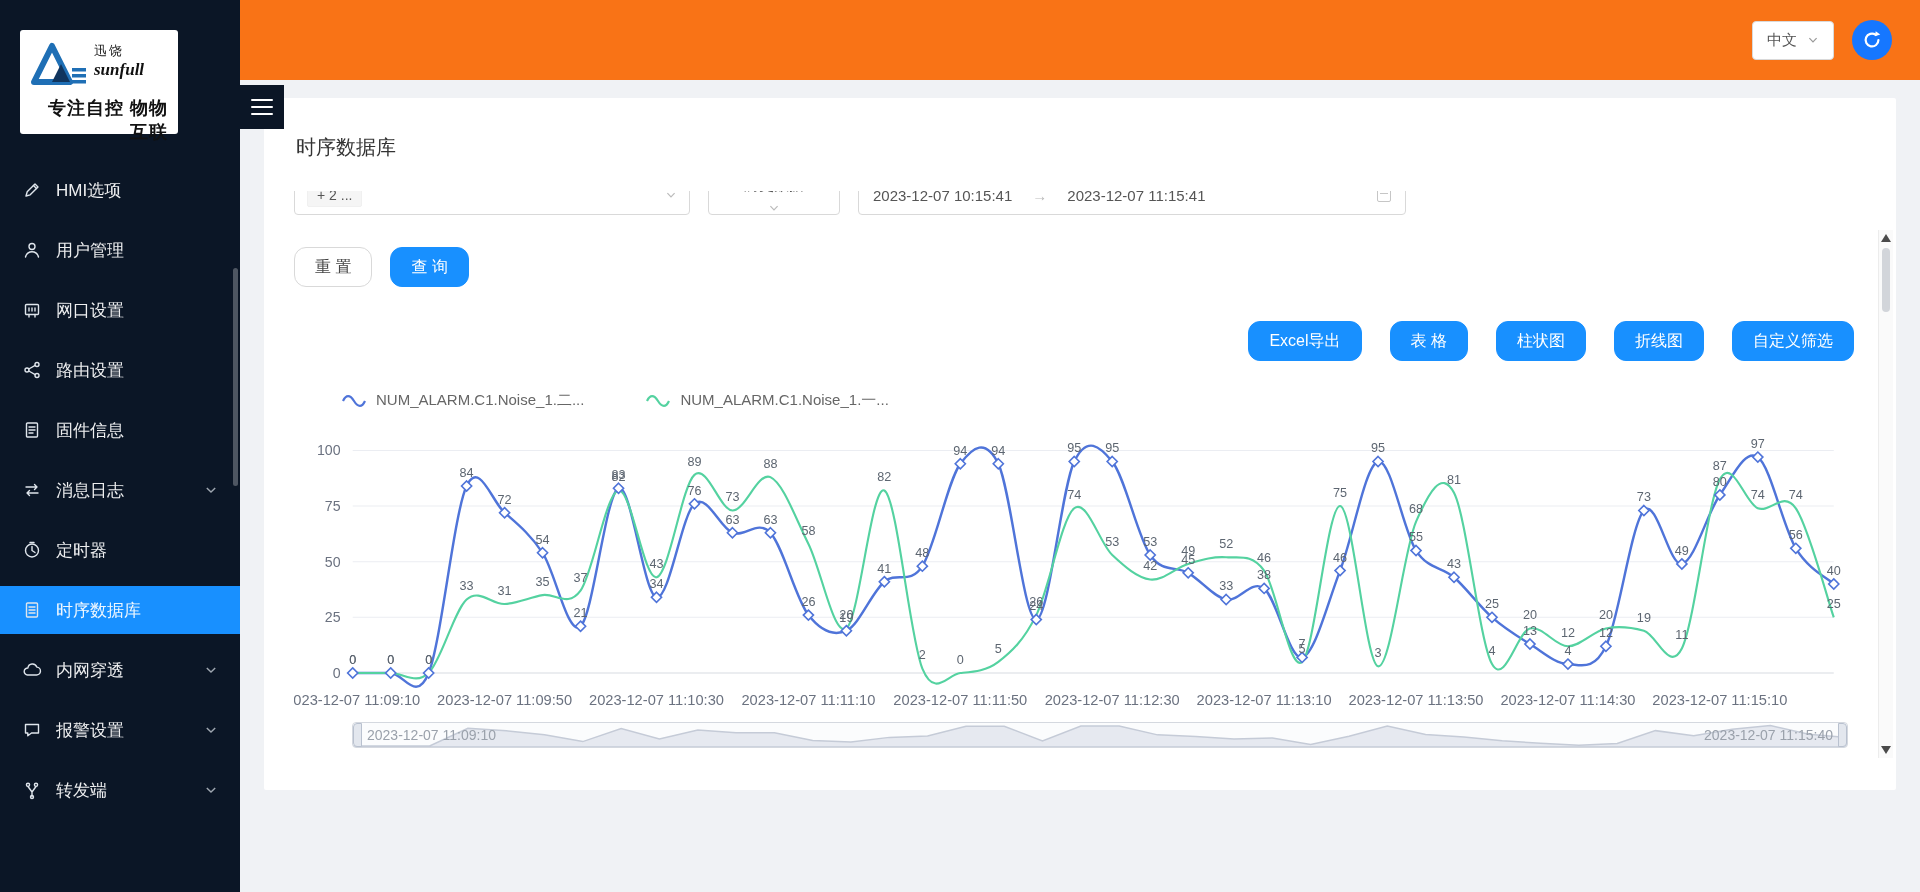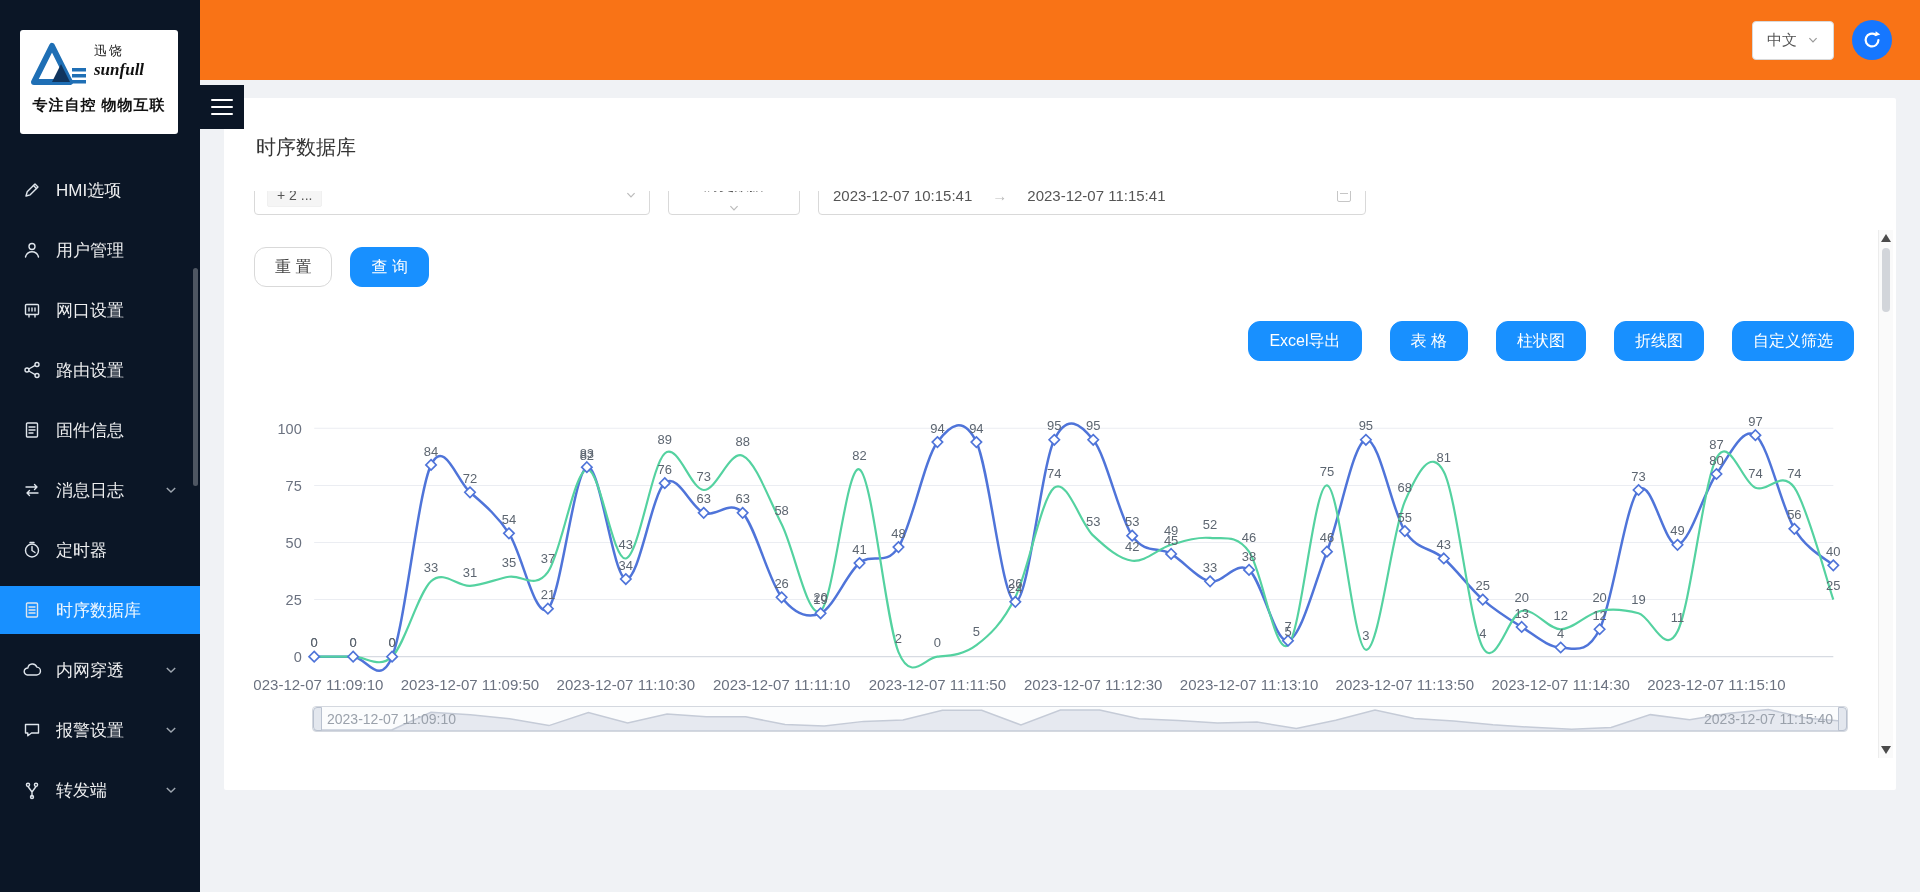--- a/index.html
+++ b/index.html
@@ -1,27 +1,27 @@
 <!DOCTYPE html>
 <html><head>
 <meta charset="utf-8">
 <style>
   * { box-sizing: border-box; margin: 0; padding: 0; }
   html,body { width:1920px; height:892px; overflow:hidden; }
   body { font-family: "Liberation Sans", "DejaVu Sans", sans-serif; background:#f0f2f5; }
   .app { display:flex; height:892px; }
 
   
-  .sidebar { width:200px; background:#0b1626; position:relative; flex-shrink:0; }
+  .sidebar { width:240px; background:#0b1626; position:relative; flex-shrink:0; }
   .logo-card { position:absolute; left:20px; top:30px; width:158px; height:104px; background:#fff; border-radius:3px; padding:8px 10px; }
   .logo-top { display:flex; align-items:flex-start; gap:6px; }
   .logo-names { margin-top:4px; }
   .logo-cn { font-size:13px; color:#222; letter-spacing:2px; }
   .logo-en { font-size:17px; color:#111; font-weight:bold; font-style:italic; font-family:"Liberation Serif", serif; }
-  .logo-slogan { font-size:15px; font-weight:bold; color:#111; margin-top:6px; text-align:center; letter-spacing:1px; }
+  .logo-slogan { font-size:18px; font-weight:bold; color:#111; margin-top:6px; text-align:right; letter-spacing:1px; }
   .menu { position:absolute; top:166px; left:0; right:0; }
   .menu-item { height:48px; margin-bottom:12px; display:flex; align-items:center; gap:14px; padding:0 22px; color:rgba(255,255,255,.93); font-size:17px; cursor:pointer; }
   .menu-item.selected { background:#1890ff; }
   .menu-item svg.mi { width:20px; height:20px; flex-shrink:0; }
   .menu-item .chev { margin-left:auto; opacity:.75; }
   .side-scroll { position:absolute; right:2px; top:268px; width:5px; height:218px; background:rgba(255,255,255,.28); border-radius:3px; }
 
   
   .right { flex:1; display:flex; flex-direction:column; position:relative; min-width:0; }
   .header { height:80px; background:#f97316; display:flex; align-items:center; justify-content:flex-end; gap:18px; padding:0 28px; }
@@ -246,20 +246,34 @@
         </div>
 
         <div class="actions" id="actions">
             <button class="btn btn-primary">Excel导出</button>
             <button class="btn btn-primary">表 格</button>
             <button class="btn btn-primary">柱状图</button>
             <button class="btn btn-primary">折线图</button>
             <button class="btn btn-primary">自定义筛选</button>
           </div>
 
+        <div class="legend" id="legend">
+            <div class="legend-item">
+              <svg width="24" height="16" viewBox="0 0 24 16">
+                <path d="M1 8 C4 1.5, 8 1.5, 12 8 S 20 14.5, 23 8" fill="none" stroke="#4f74d9" stroke-width="2.2"></path>
+              </svg>
+              <span>NUM_ALARM.C1.Noise_1.二...</span>
+            </div>
+            <div class="legend-item">
+              <svg width="24" height="16" viewBox="0 0 24 16">
+                <path d="M1 8 C4 1.5, 8 1.5, 12 8 S 20 14.5, 23 8" fill="none" stroke="#54d2a0" stroke-width="2.2"></path>
+              </svg>
+              <span>NUM_ALARM.C1.Noise_1.一...</span>
+            </div>
+          </div>
 
         <div class="chart-wrap">
           <svg id="chart-svg" viewBox="0 0 1540 300">
               <line x1="58" y1="256" x2="1522" y2="256" stroke="#d7dbe2" stroke-width="1"></line>
               <text x="46" y="261" text-anchor="end" fill="#6b7280" font-size="14">0</text>
               <line x1="58" y1="201" x2="1522" y2="201" stroke="#ebedf2" stroke-width="1"></line>
               <text x="46" y="206" text-anchor="end" fill="#6b7280" font-size="14">25</text>
               <line x1="58" y1="146" x2="1522" y2="146" stroke="#ebedf2" stroke-width="1"></line>
               <text x="46" y="151" text-anchor="end" fill="#6b7280" font-size="14">50</text>
               <line x1="58" y1="91" x2="1522" y2="91" stroke="#ebedf2" stroke-width="1"></line>

